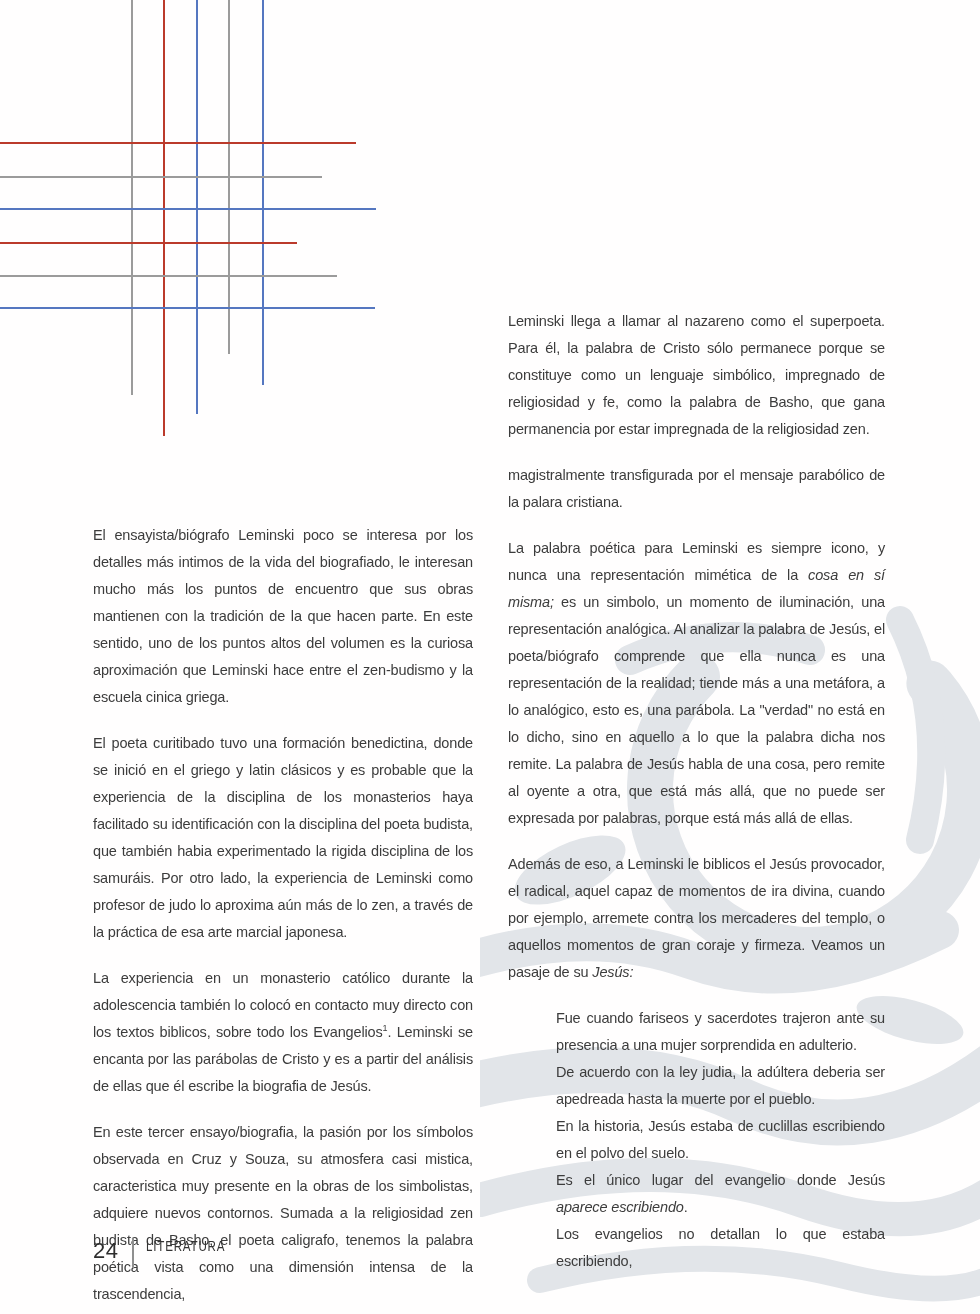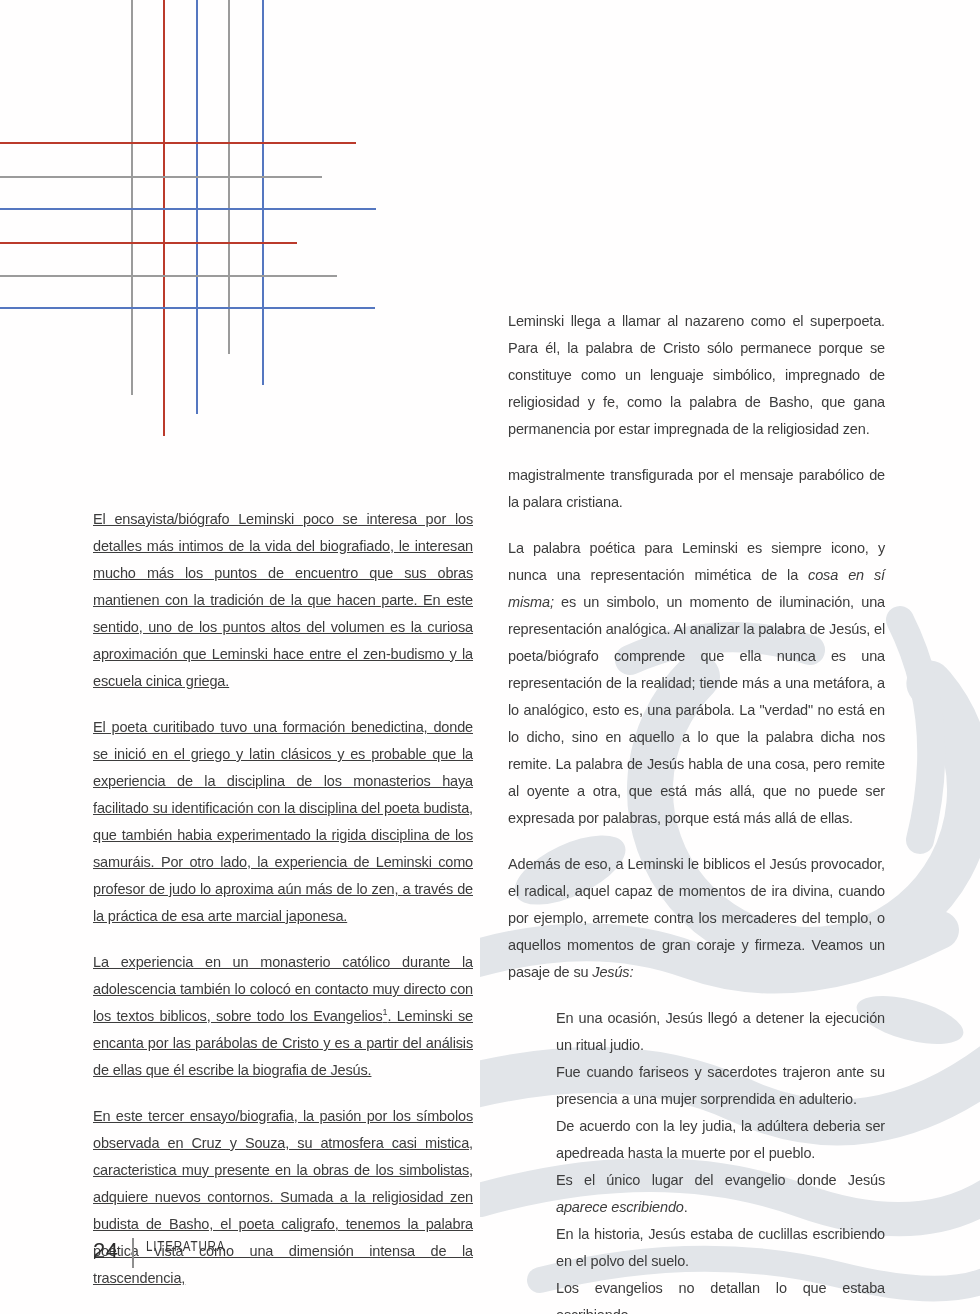--- a/index.html
+++ b/index.html
@@ -28,21 +28,21 @@
     position:absolute; z-index:2;
     font-size:14.5px; line-height:27px;
     letter-spacing:-0.15px;
     color:#3c3c3c;
     text-align:justify;
   }
   .col p { margin:0 0 19px 0; }
   .col p:last-child { margin-bottom:0; }
   .col em { font-style:italic; }
   .col sup { font-size:9px; line-height:0; }
-  .col-left  { left:93px;  top:506px; width:380px;text-decoration:underline; }
+  .col-left  { left:93px;  top:522px; width:380px; }
   .col-right { left:508px; top:308px; width:377px; }
   .quote { margin:19px 0 0 48px; }
   .quote p { margin:0; }
 
   
   .footer {
     position:absolute; left:93px; top:1238px; z-index:2;
     display:flex; align-items:flex-start;
   }
   .page-num { font-size:22px; color:#2d2d2d; letter-spacing:0.5px; }
@@ -95,25 +95,24 @@
     </div>
 
   <div class="col col-right">
     <div>
         <p><span>Leminski llega a llamar al nazareno como el superpoeta. Para él, la palabra de Cristo sólo permanece porque se constituye como un lenguaje simbólico, impregnado de religiosidad y fe, como la palabra de Basho, que gana permanencia por estar impregnada de la religiosidad zen.</span></p>
         <p><span>magistralmente transfigurada por el mensaje parabólico de la palara cristiana.</span></p>
         <p><span>La palabra poética para Leminski es siempre icono, y nunca una representación mimética de la </span><em>cosa en sí misma;</em><span> es un simbolo, un momento de iluminación, una representación analógica. Al analizar la palabra de Jesús, el poeta/biógrafo comprende que ella nunca es una representación de la realidad; tiende más a una metáfora, a lo analógico, esto es, una parábola. La "verdad" no está en lo dicho, sino en aquello a lo que la palabra dicha nos remite. La palabra de Jesús habla de una cosa, pero remite al oyente a otra, que está más allá, que no puede ser expresada por palabras, porque está más allá de ellas.</span></p>
         <p><span>Además de eso, a Leminski le biblicos el Jesús provocador, el radical, aquel capaz de momentos de ira divina, cuando por ejemplo, arremete contra los mercaderes del templo, o aquellos momentos de gran coraje y firmeza. Veamos un pasaje de su </span><em>Jesús:</em></p>
       </div>
     <div class="quote">
-        <p><span>En una ocasión, Jesús llegó a detener la ejecución un ritual judio.</span></p>
         <p><span>Fue cuando fariseos y sacerdotes trajeron ante su presencia a una mujer sorprendida en adulterio.</span></p>
         <p><span>De acuerdo con la ley judia, la adúltera deberia ser apedreada hasta la muerte por el pueblo.</span></p>
+        <p><span>En la historia, Jesús estaba de cuclillas escribiendo en el polvo del suelo.</span></p>
         <p><span>Es el único lugar del evangelio donde Jesús </span><em>aparece escribiendo</em><span>.</span></p>
-        <p><span>En la historia, Jesús estaba de cuclillas escribiendo en el polvo del suelo.</span></p>
         <p><span>Los evangelios no detallan lo que estaba escribiendo,</span></p>
       </div>
   </div>
 
   <div class="footer">
     <span class="page-num">24</span>
     <span class="footer-divider"></span>
     <span class="section-label">LITERATURA</span>
   </div>
 

